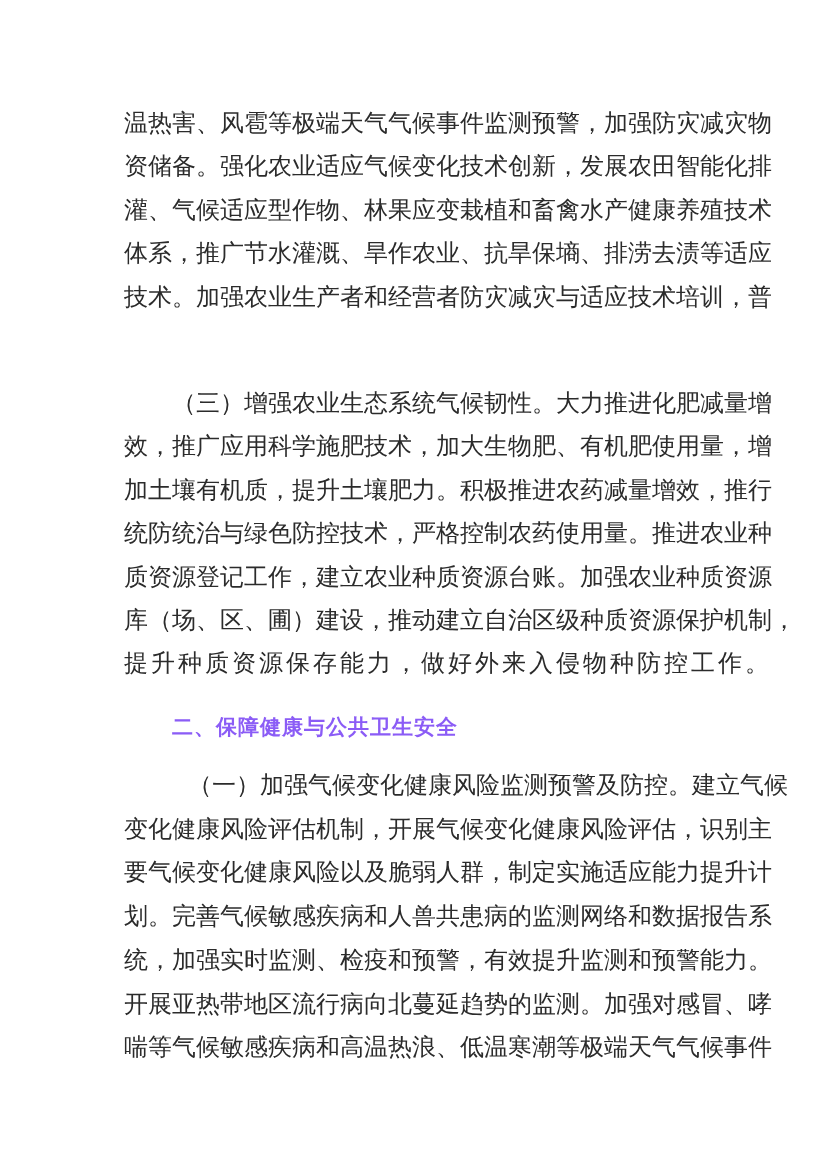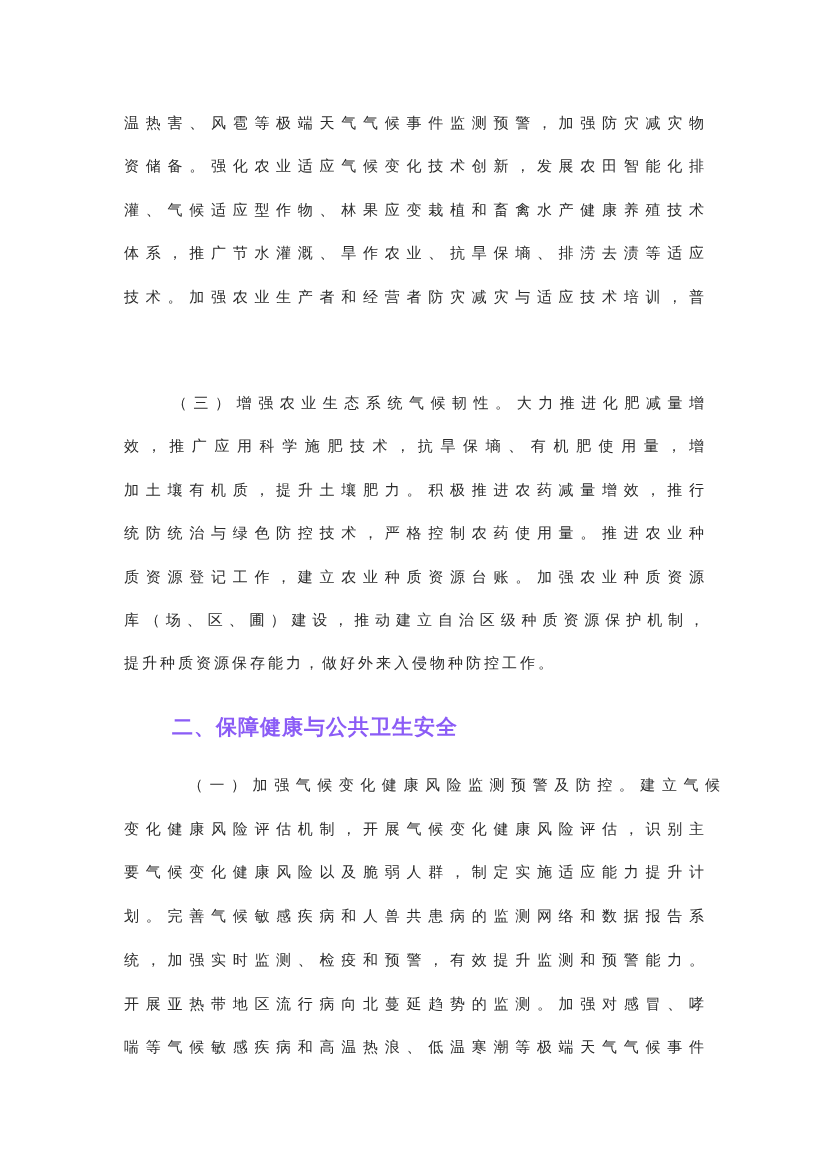--- a/index.html
+++ b/index.html
@@ -19,21 +19,21 @@
       left: 0; top: 0;
       width: 826px;
       height: 1169px;
       background: #ffffff;
     }
     .line {
       position: absolute;
       left: 124px;
       height: 28px;
       line-height: 28px;
-      font-size: 15px;
+      font-size: 24px;
       color: #2b2b2b;
       white-space: nowrap;
       letter-spacing: 3px;
       font-weight: 300;
     }
     .line.justify {
       width: 580px;
       text-align: justify;
       text-align-last: justify;
       letter-spacing: 0;
@@ -62,21 +62,21 @@
 
 <div class="page">
 
   <div class="line justify" style="top:109px;">温热害、风雹等极端天气气候事件监测预警，加强防灾减灾物</div>
   <div class="line justify" style="top:152px;">资储备。强化农业适应气候变化技术创新，发展农田智能化排</div>
   <div class="line justify" style="top:196px;">灌、气候适应型作物、林果应变栽植和畜禽水产健康养殖技术</div>
   <div class="line justify" style="top:239px;">体系，推广节水灌溉、旱作农业、抗旱保墒、排涝去渍等适应</div>
   <div class="line justify" style="top:283px;">技术。加强农业生产者和经营者防灾减灾与适应技术培训，普</div>
 
   <div class="line indent justify" style="top:389px;">（三）增强农业生态系统气候韧性。大力推进化肥减量增</div>
-  <div class="line justify" style="top:432px;">效，推广应用科学施肥技术，抗旱保墒、有机肥使用量，增</div>
+  <div class="line justify" style="top:432px;">效，推广应用科学施肥技术，加大生物肥、有机肥使用量，增</div>
   <div class="line justify" style="top:476px;">加土壤有机质，提升土壤肥力。积极推进农药减量增效，推行</div>
   <div class="line justify" style="top:519px;">统防统治与绿色防控技术，严格控制农药使用量。推进农业种</div>
   <div class="line justify" style="top:563px;">质资源登记工作，建立农业种质资源台账。加强农业种质资源</div>
   <div class="line justify" style="top:606px;">库（场、区、圃）建设，推动建立自治区级种质资源保护机制，</div>
   <div class="line" style="top:649px;">提升种质资源保存能力，做好外来入侵物种防控工作。</div>
 
   <div class="heading" style="top:713px;">二、保障健康与公共卫生安全</div>
 
   <div class="line indent justify" style="top:771px;margin-left:16px;">（一）加强气候变化健康风险监测预警及防控。建立气候</div>
   <div class="line justify" style="top:815px;">变化健康风险评估机制，开展气候变化健康风险评估，识别主</div>

